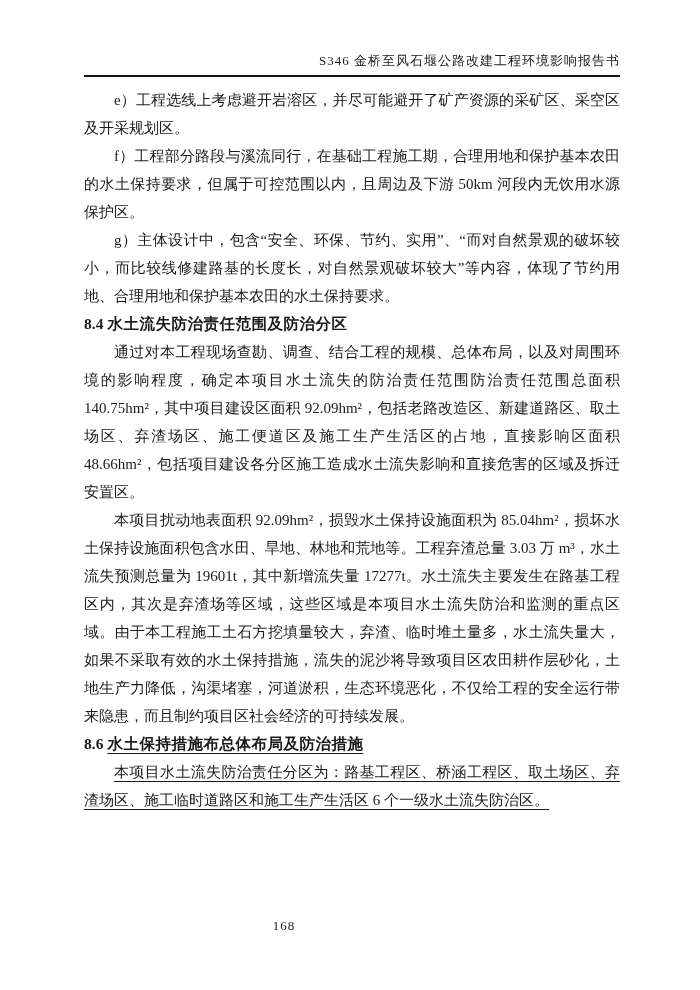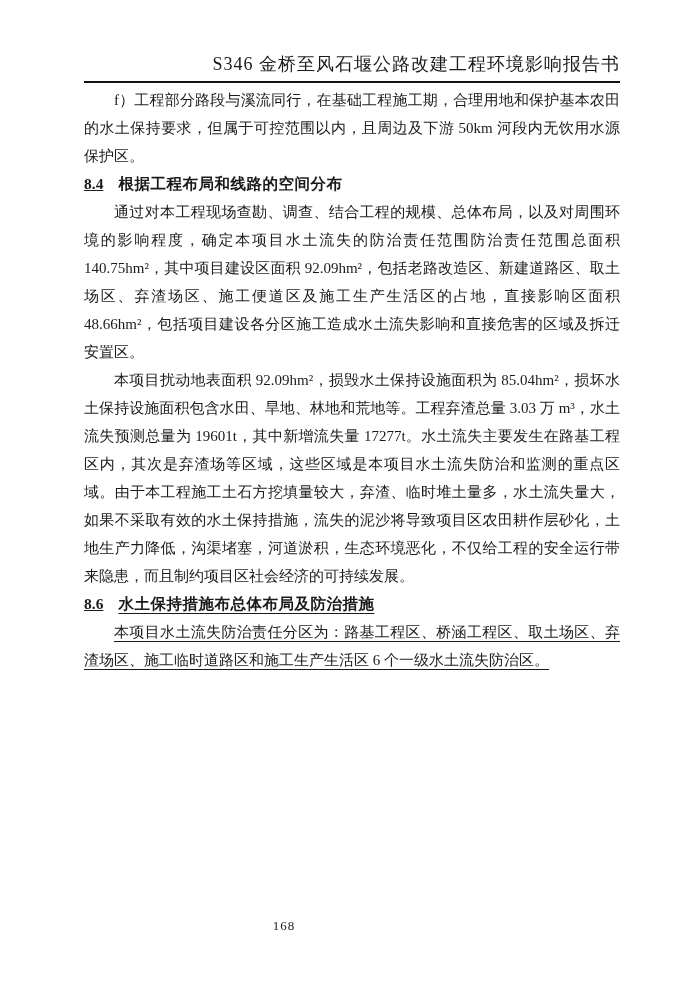--- a/index.html
+++ b/index.html
@@ -15,21 +15,21 @@
     color: #1a1a1a;
     font-family: "Liberation Serif", "DejaVu Serif", serif;
     overflow: hidden;
   }
   .header {
     position: absolute;
     top: 52px;
     left: 84px;
     width: 536px;
     text-align: right;
-    font-size: 18px;
+    font-size: 13px;
     letter-spacing: 1px;
     padding-bottom: 5px;
     border-bottom: 2px solid #111111;
   }
   .doc-body {
     position: absolute;
     top: 86px;
     left: 84px;
     width: 536px;
     font-size: 15px;
@@ -42,22 +42,21 @@
   }
   .section {
     margin: 0;
     font-size: 15.5px;
     font-weight: bold;
     text-indent: 0;
     line-height: 28px;
   }
   .section .sec-num {
     font-family: "Liberation Serif", serif;
-    margin-right: 15px;
-    text-decoration: underline;
+    margin-right: 4px;
   }
   .section .sec-title {
     font-family: "Liberation Sans", "DejaVu Sans", sans-serif;
     letter-spacing: 0.5px;
   }
   .underline {
     text-decoration: underline;
     text-underline-offset: 4px;
     text-decoration-thickness: 1px;
   }
@@ -75,26 +74,28 @@
 <body>
 
 <div class="page">
 
   <div class="header">
     <span>S346 金桥至风石堰公路改建工程环境影响报告书</span>
   </div>
 
   <div class="doc-body">
 
+    <p class="para">e）工程选线上考虑避开岩溶区，并尽可能避开了矿产资源的采矿区、采空区及开采规划区。</p>
 
     <p class="para">f）工程部分路段与溪流同行，在基础工程施工期，合理用地和保护基本农田的水土保持要求，但属于可控范围以内，且周边及下游 50km 河段内无饮用水源保护区。</p>
 
+    <p class="para">g）主体设计中，包含“安全、环保、节约、实用”、“而对自然景观的破坏较小，而比较线修建路基的长度长，对自然景观破坏较大”等内容，体现了节约用地、合理用地和保护基本农田的水土保持要求。</p>
 
     <h2 class="section">
-      <span class="sec-num">8.4</span><span class="sec-title">根据工程布局和线路的空间分布</span>
+      <span class="sec-num">8.4</span><span class="sec-title">水土流失防治责任范围及防治分区</span>
     </h2>
 
     <p class="para">通过对本工程现场查勘、调查、结合工程的规模、总体布局，以及对周围环境的影响程度，确定本项目水土流失的防治责任范围防治责任范围总面积 140.75hm²，其中项目建设区面积 92.09hm²，包括老路改造区、新建道路区、取土场区、弃渣场区、施工便道区及施工生产生活区的占地，直接影响区面积 48.66hm²，包括项目建设各分区施工造成水土流失影响和直接危害的区域及拆迁安置区。</p>
 
 
 
     <p class="para">本项目扰动地表面积 92.09hm²，损毁水土保持设施面积为 85.04hm²，损坏水土保持设施面积包含水田、旱地、林地和荒地等。工程弃渣总量 3.03 万 m³，水土流失预测总量为 19601t，其中新增流失量 17277t。水土流失主要发生在路基工程区内，其次是弃渣场等区域，这些区域是本项目水土流失防治和监测的重点区域。由于本工程施工土石方挖填量较大，弃渣、临时堆土量多，水土流失量大，如果不采取有效的水土保持措施，流失的泥沙将导致项目区农田耕作层砂化，土地生产力降低，沟渠堵塞，河道淤积，生态环境恶化，不仅给工程的安全运行带来隐患，而且制约项目区社会经济的可持续发展。</p>
 
     <h2 class="section">
       <span class="sec-num">8.6</span><span class="sec-title underline">水土保持措施布总体布局及防治措施</span>

